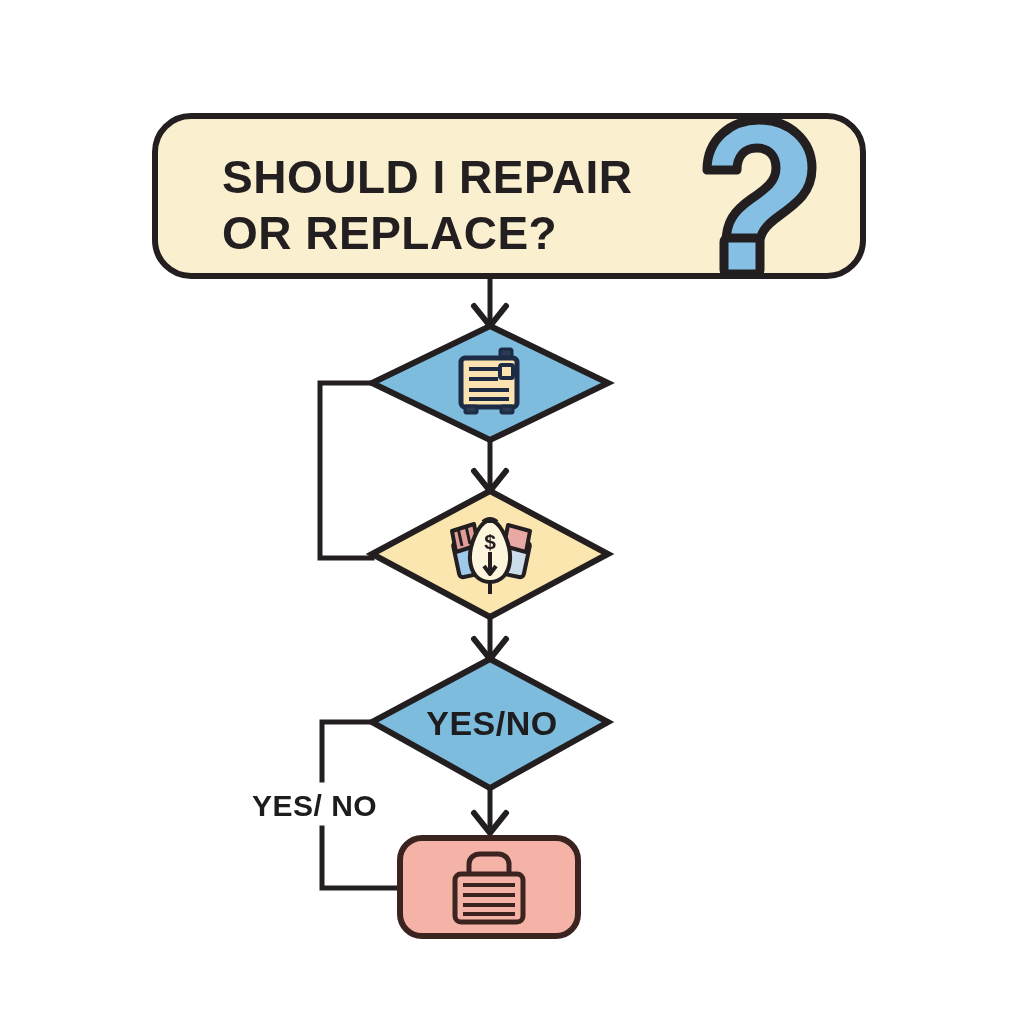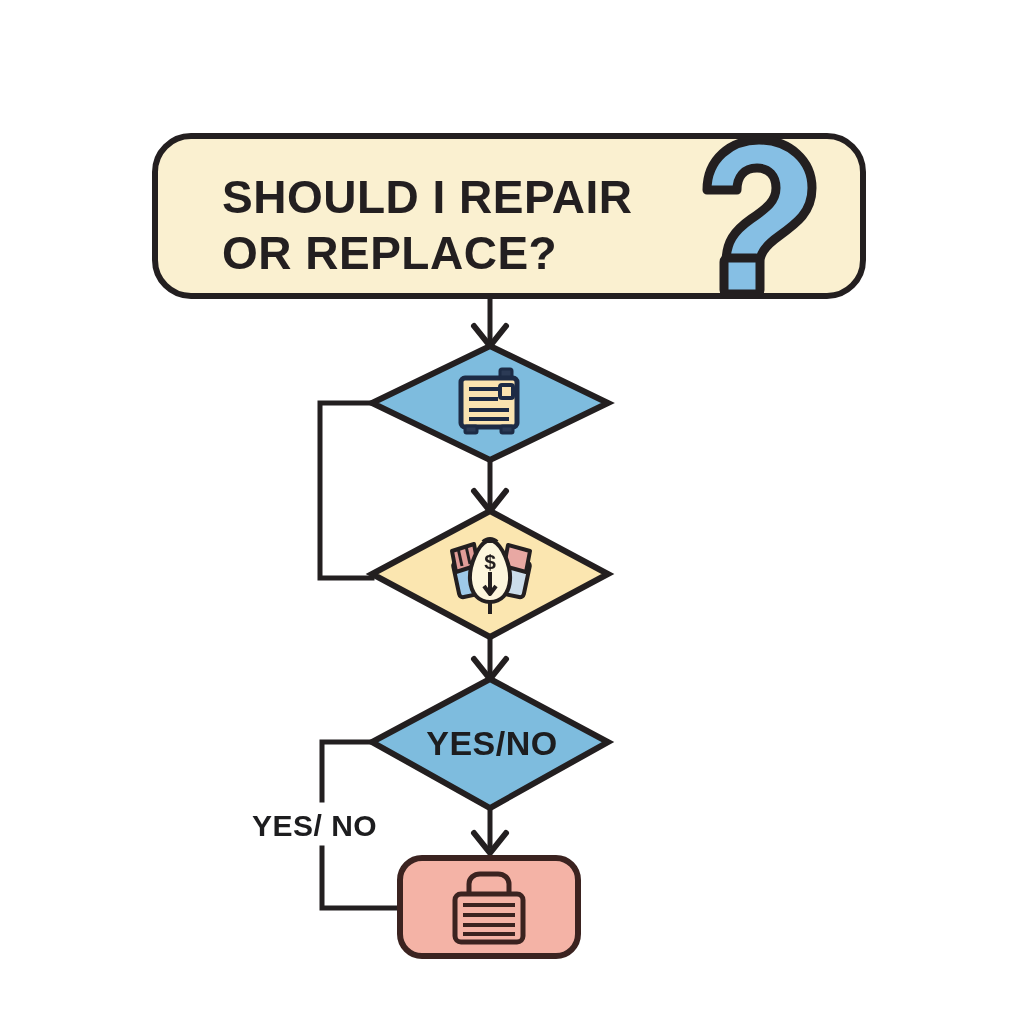--- a/index.html
+++ b/index.html
@@ -11,21 +11,20 @@
     width: 1024px;
     height: 1024px;
     font-family: "Liberation Sans", sans-serif;
     overflow: hidden;
   }
   #canvas {
     position: relative;
     width: 1024px;
     height: 764px;
     background: #ffffff;
-    margin-top: 20px;
   }
   #flow-svg {
     position: absolute;
     top: 0;
     left: 0;
     width: 1024px;
     height: 1024px;
   }
   .node-label {
     font-family: "Liberation Sans", sans-serif;

